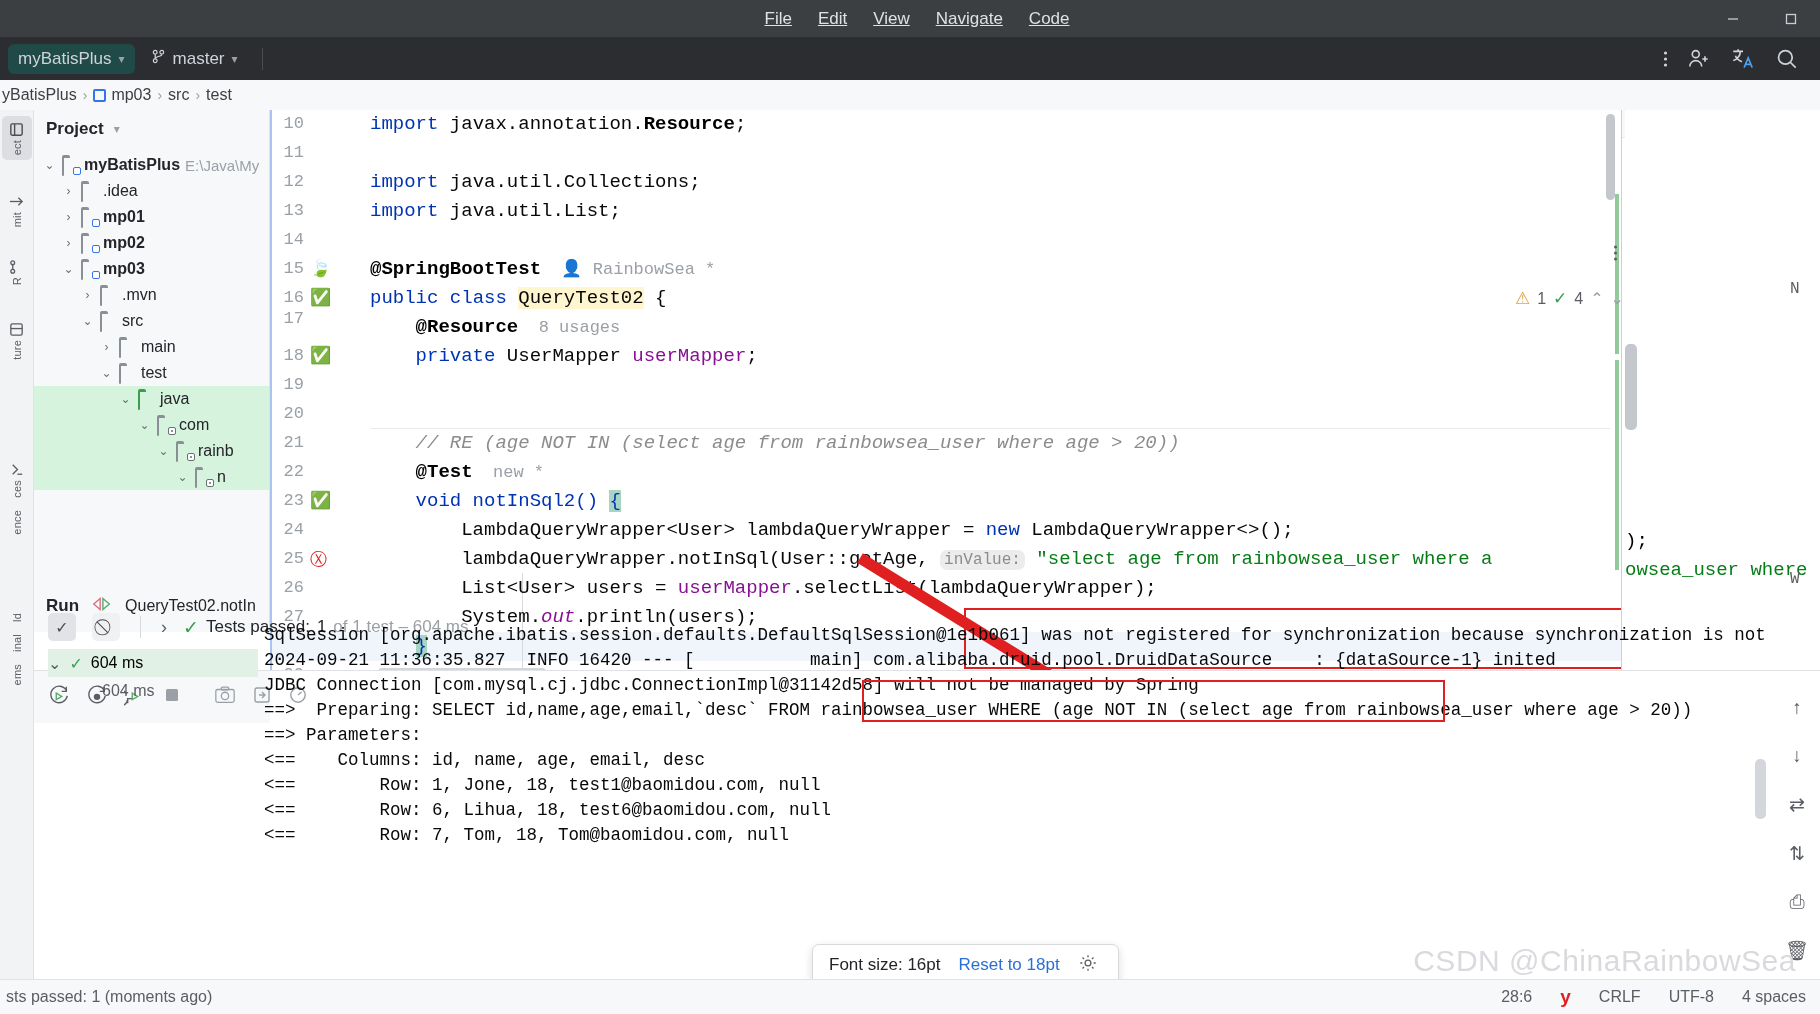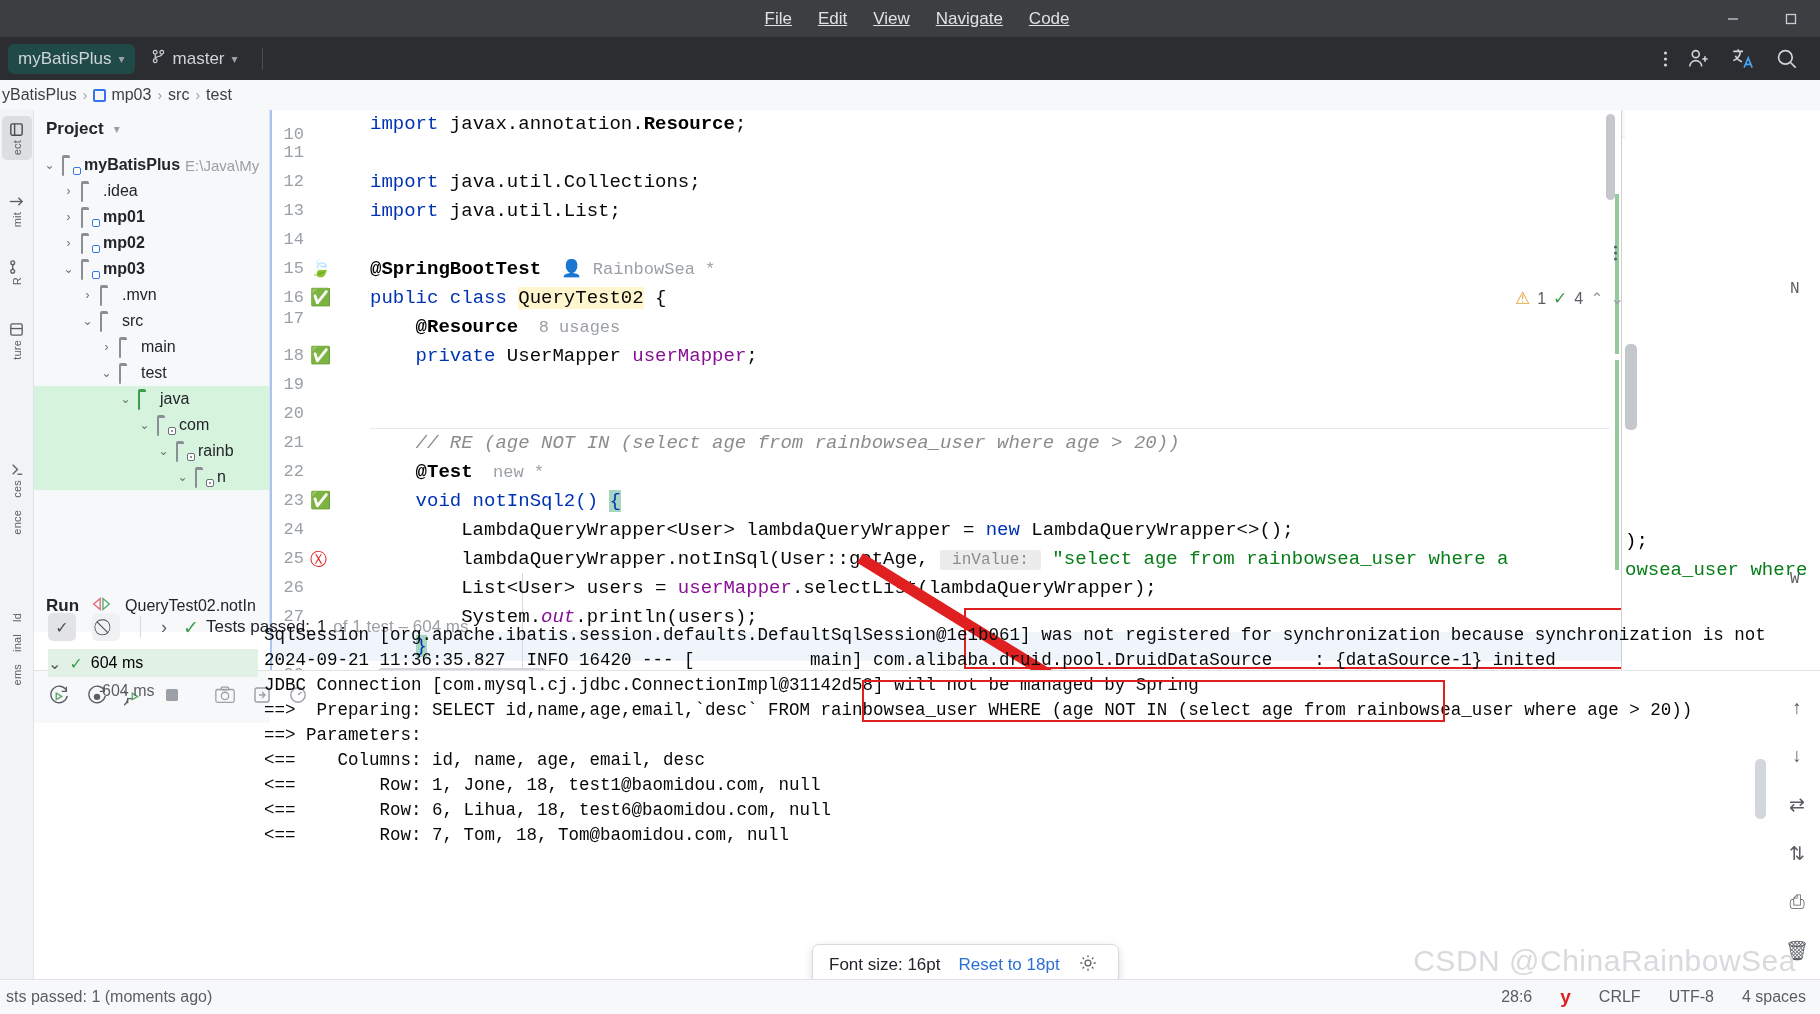--- a/index.html
+++ b/index.html
@@ -119,21 +119,21 @@
     position: absolute; top: 0; left: 98px;
     font-family: "Liberation Mono", monospace; font-size: 19px; line-height: 29px;
     white-space: pre; color: #080808;
   }
   .cl { position:absolute; left:0; white-space: pre; }
   .kw { color: #0033b3; font-weight: normal;}
   .ann { color: #000000; font-weight: bold; }
   .str { color: #067d17; }
   .cmt { color: #8c8c8c; font-style: italic; }
   .fld { color: #871094; }
-  .hint { color: #8c8c8c; font-size: 16px; background:#ececec; border-radius:2px; padding:1px 12px;}
+  .hint { color: #8c8c8c; font-size: 16px; background:#ececec; border-radius:7px; padding:1px 4px;}
   .ghost { color:#9aa0a6; }
   .hl { background:#fff6cf; }
   .brace-hl { background:#a8d4c2; }
 
   .splitline { position:absolute; left:98px; top:318px; width:1240px; height:1px; background:#e8eaed;}
   .indentline { position:absolute; left:250px; top:463px; width:1px; height:100px; background:#d6d9dd;}
 
   
   .editor-right {
     position:absolute; top:0; left:1355px; width:195px; height:570px; background:#ffffff;
@@ -444,21 +444,21 @@
         </svg>
     </span>
     <span class="run-cfg">QueryTest02.notIn</span>
   </div>
 
   <div class="editorwrap">
     <div class="ed-tabsbar"></div>
 
     <div class="editor">
       <div class="gutter" id="gutter">
-          <div class="gline" style="top: 4px; margin-top: 11px;">10</div>
+          <div class="gline" style="top: 4px;">10</div>
           <div class="gline" style="top: 33px;">11</div>
           <div class="gline" style="top: 62px;">12</div>
           <div class="gline" style="top: 91px;">13</div>
           <div class="gline" style="top: 120px;">14</div>
           <div class="gline" style="top: 149px;">15</div>
           <div class="gicon" style="top: 148px; left: 38px; color: rgb(60, 157, 78);">🍃</div>
           <div class="gline" style="top: 178px;">16</div>
           <div class="gicon" style="top: 177px; left: 38px; color: rgb(60, 157, 78);">✅</div>
           <div class="gline" style="top: 199px;">17</div>
           <div class="gline" style="top: 236px;">18</div>

